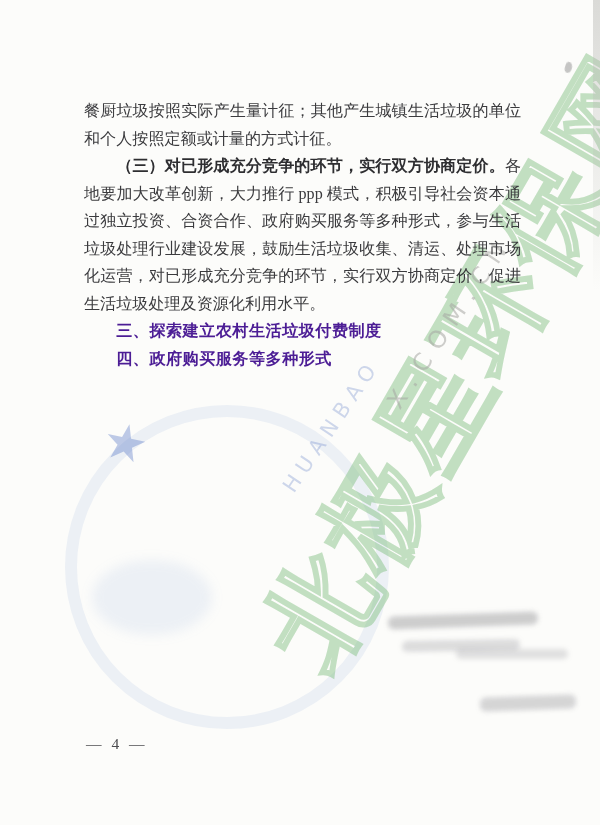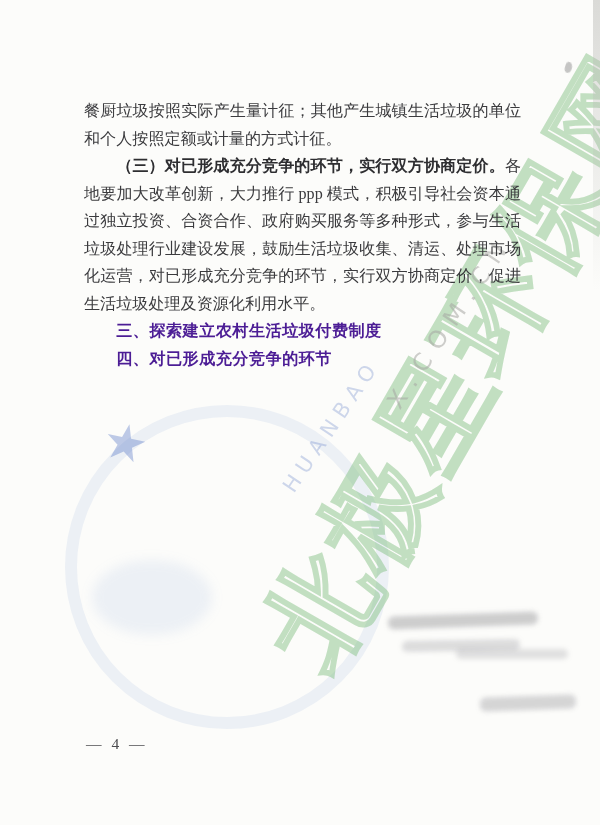--- a/index.html
+++ b/index.html
@@ -116,18 +116,18 @@
   <div class="smudge s2"></div>
   <div class="smudge s3"></div>
   <div class="smudge s4"></div>
   <div class="edge-strip"></div>
   <div class="corner-mark"></div>
 
   <div class="doc-body" id="doc-body">
       <div class="para"><span>餐厨垃圾按照实际产生量计征；其他产生城镇生活垃圾的单位和个人按照定额或计量的方式计征。</span></div>
       <div class="para indent"><b>（三）对已形成充分竞争的环节，实行双方协商定价。</b><span>各地要加大改革创新，大力推行 ppp 模式，积极引导社会资本通过独立投资、合资合作、政府购买服务等多种形式，参与生活垃圾处理行业建设发展，鼓励生活垃圾收集、清运、处理市场化运营，对已形成充分竞争的环节，实行双方协商定价，促进生活垃圾处理及资源化利用水平。</span></div>
       <div class="para heading indent"><b>三、探索建立农村生活垃圾付费制度</b></div>
-      <div class="para heading indent"><b>四、对已形成充分竞争的环节</b></div>
+      <div class="para heading indent"><b>四、政府购买服务等多种形式</b></div>
     </div>
 
   <div class="page-number">— 4 —</div>
 
 </div>
 
 </body></html>

